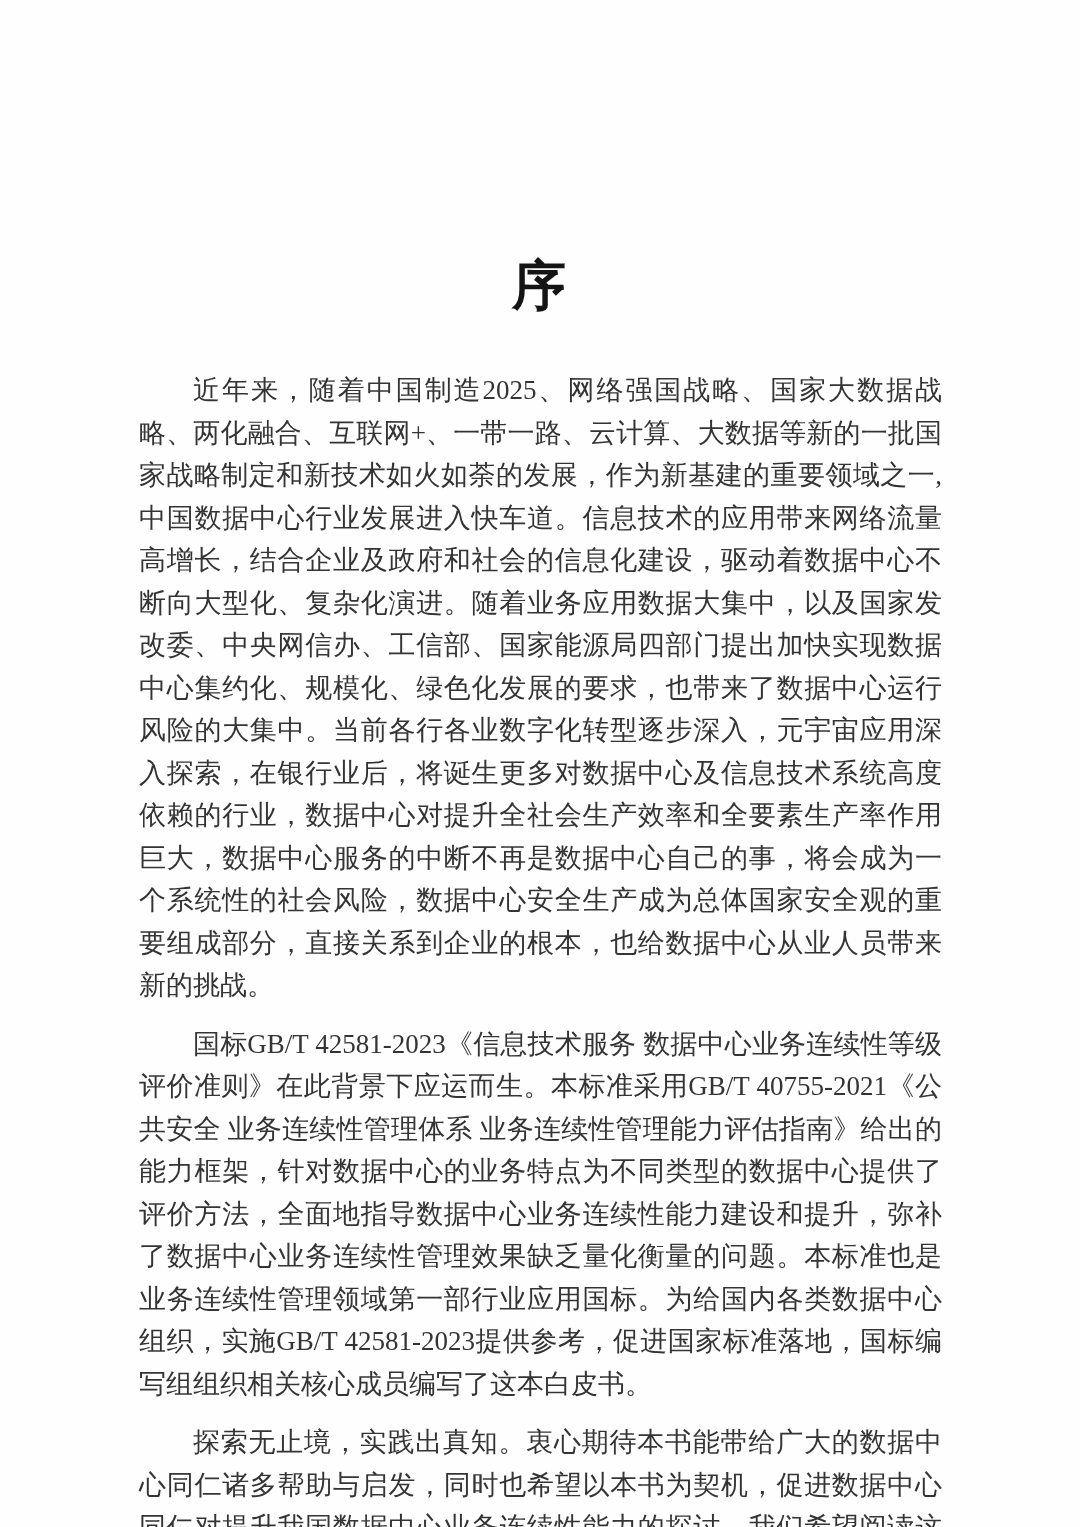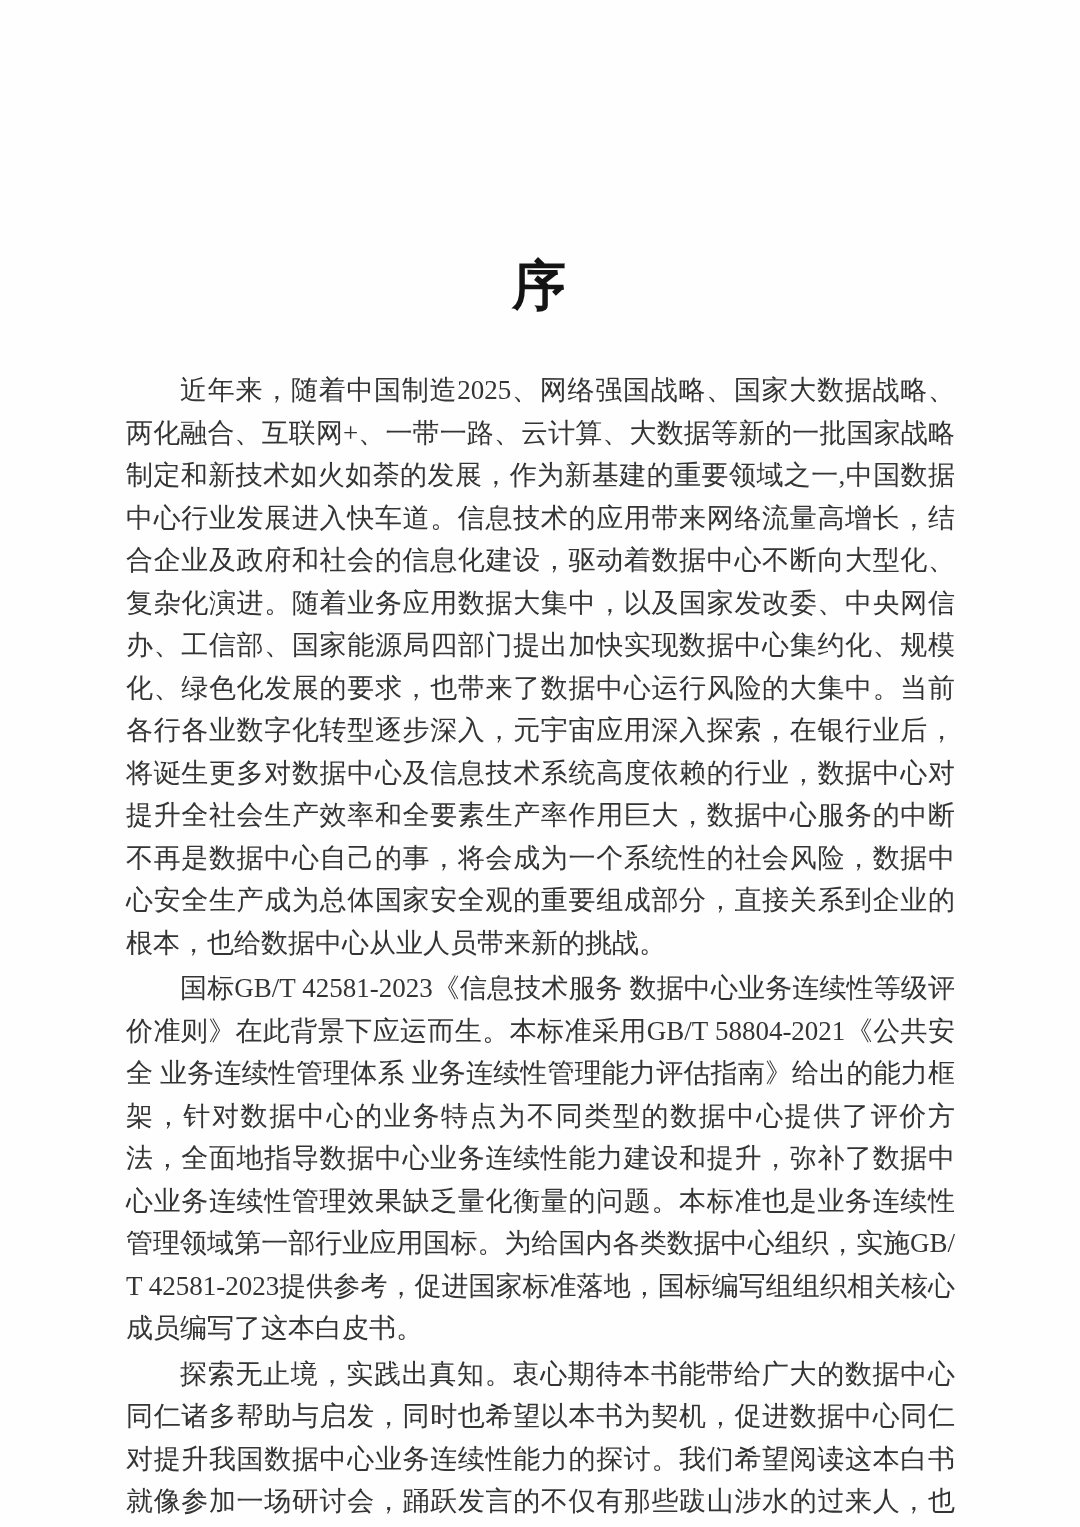--- a/index.html
+++ b/index.html
@@ -30,30 +30,30 @@
   }
   .doc-body {
     margin: 40px 122px 0 123px;
     font-size: 27px;
     line-height: 42.5px;
     text-align: justify;
     text-justify: inter-ideograph;
     color: #343434;
   }
   .doc-body p {
-    margin: 3px;
+    margin: 16px;
     text-indent: 2em;
     word-break: break-all;
   }
 </style>
 </head>
 <body>
 
 <div class="page">
   <h1 class="doc-title">序</h1>
 
   <div class="doc-body">
     <p>近年来，随着中国制造2025、网络强国战略、国家大数据战略、两化融合、互联网+、一带一路、云计算、大数据等新的一批国家战略制定和新技术如火如荼的发展，作为新基建的重要领域之一,中国数据中心行业发展进入快车道。信息技术的应用带来网络流量高增长，结合企业及政府和社会的信息化建设，驱动着数据中心不断向大型化、复杂化演进。随着业务应用数据大集中，以及国家发改委、中央网信办、工信部、国家能源局四部门提出加快实现数据中心集约化、规模化、绿色化发展的要求，也带来了数据中心运行风险的大集中。当前各行各业数字化转型逐步深入，元宇宙应用深入探索，在银行业后，将诞生更多对数据中心及信息技术系统高度依赖的行业，数据中心对提升全社会生产效率和全要素生产率作用巨大，数据中心服务的中断不再是数据中心自己的事，将会成为一个系统性的社会风险，数据中心安全生产成为总体国家安全观的重要组成部分，直接关系到企业的根本，也给数据中心从业人员带来新的挑战。</p>
-    <p>国标GB/T 42581-2023《信息技术服务 数据中心业务连续性等级评价准则》在此背景下应运而生。本标准采用GB/T 58804-2021《公共安全 业务连续性管理体系 业务连续性管理能力评估指南》给出的能力框架，针对数据中心的业务特点为不同类型的数据中心提供了评价方法，全面地指导数据中心业务连续性能力建设和提升，弥补了数据中心业务连续性管理效果缺乏量化衡量的问题。本标准也是业务连续性管理领域第一部行业应用国标。为给国内各类数据中心组织，实施GB/T 42581-2023提供参考，促进国家标准落地，国标编写组组织相关核心成员编写了这本白皮书。</p>
+    <p>国标GB/T 42581-2023《信息技术服务 数据中心业务连续性等级评价准则》在此背景下应运而生。本标准采用GB/T 40755-2021《公共安全 业务连续性管理体系 业务连续性管理能力评估指南》给出的能力框架，针对数据中心的业务特点为不同类型的数据中心提供了评价方法，全面地指导数据中心业务连续性能力建设和提升，弥补了数据中心业务连续性管理效果缺乏量化衡量的问题。本标准也是业务连续性管理领域第一部行业应用国标。为给国内各类数据中心组织，实施GB/T 42581-2023提供参考，促进国家标准落地，国标编写组组织相关核心成员编写了这本白皮书。</p>
     <p>探索无止境，实践出真知。衷心期待本书能带给广大的数据中心同仁诸多帮助与启发，同时也希望以本书为契机，促进数据中心同仁对提升我国数据中心业务连续性能力的探讨。我们希望阅读这本白书就像参加一场研讨会，踊跃发言的不仅有那些跋山涉水的过来人，也有求知若渴、虚心请教的后来人。大家在交流中收获，在分享中进步。最终的目的只有一个：推动做为数字经济的发动机和压舱石的数据中心量化升级，逐渐成熟，确保数据中心及其所支撑的数字经济这艘巨轮始终在正确的航道上乘风破浪，使命必达!</p>
   </div>
 
 </div>
 
 </body></html>

